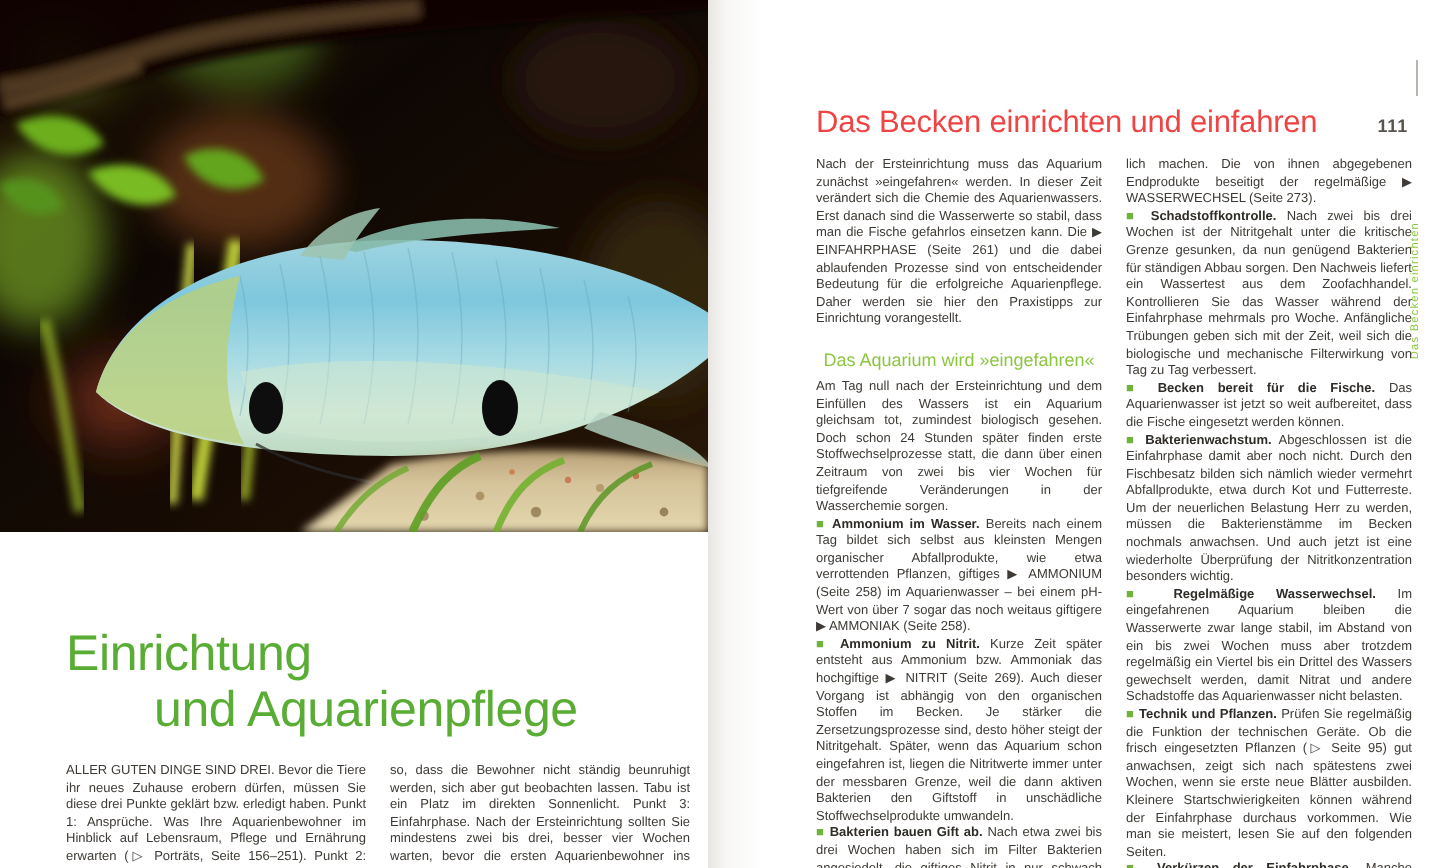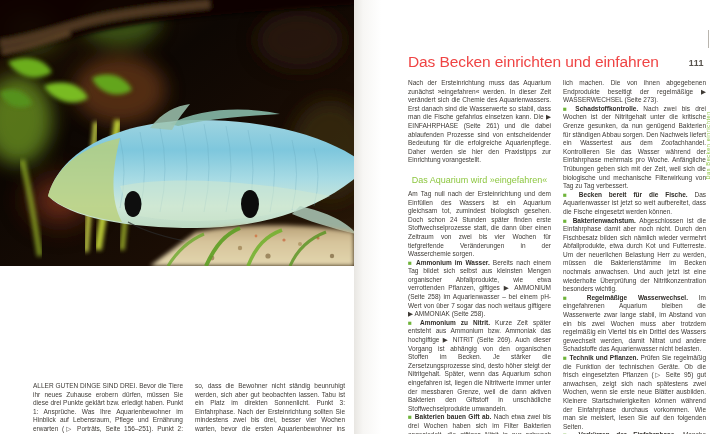--- a/index.html
+++ b/index.html
@@ -239,20 +239,24 @@
           </g>
 
           <path d="M206,266 C216,244 226,234 240,228" stroke="#5d9e23" stroke-width="4" fill="none" opacity="0.9"></path>
           <path d="M248,266 C256,246 266,236 282,230" stroke="#6fb02a" stroke-width="3.5" fill="none" opacity="0.85"></path>
           <path d="M290,266 C298,248 310,238 326,232" stroke="#55921f" stroke-width="3" fill="none" opacity="0.8"></path>
           <path d="M168,266 C178,250 190,240 204,234" stroke="#66a726" stroke-width="3" fill="none" opacity="0.75"></path>
         </g>
       </svg>
     </div>
 
+    <h1 class="left-title">
+      <span>Einrichtung</span>
+      <span class="l2">und Aquarienpflege</span>
+    </h1>
 
 
     <div class="left-cols">
       <div class="col">
         <p class="bodytext para">ALLER GUTEN DINGE SIND DREI. Bevor die Tiere ihr neues Zuhause erobern dürfen, müssen Sie diese drei Punkte geklärt bzw. erledigt haben. Punkt 1: Ansprüche. Was Ihre Aquarienbewohner im Hinblick auf Lebensraum, Pflege und Ernährung erwarten (▷ Porträts, Seite 156–251). Punkt 2: Standort. Platzieren Sie das Aquarium</p>
       </div>
       <div class="col">
         <p class="bodytext para">so, dass die Bewohner nicht ständig beunruhigt werden, sich aber gut beobachten lassen. Tabu ist ein Platz im direkten Sonnenlicht. Punkt 3: Einfahrphase. Nach der Ersteinrichtung sollten Sie mindestens zwei bis drei, besser vier Wochen warten, bevor die ersten Aquarienbewohner ins Becken einziehen.</p>
       </div>
     </div>

